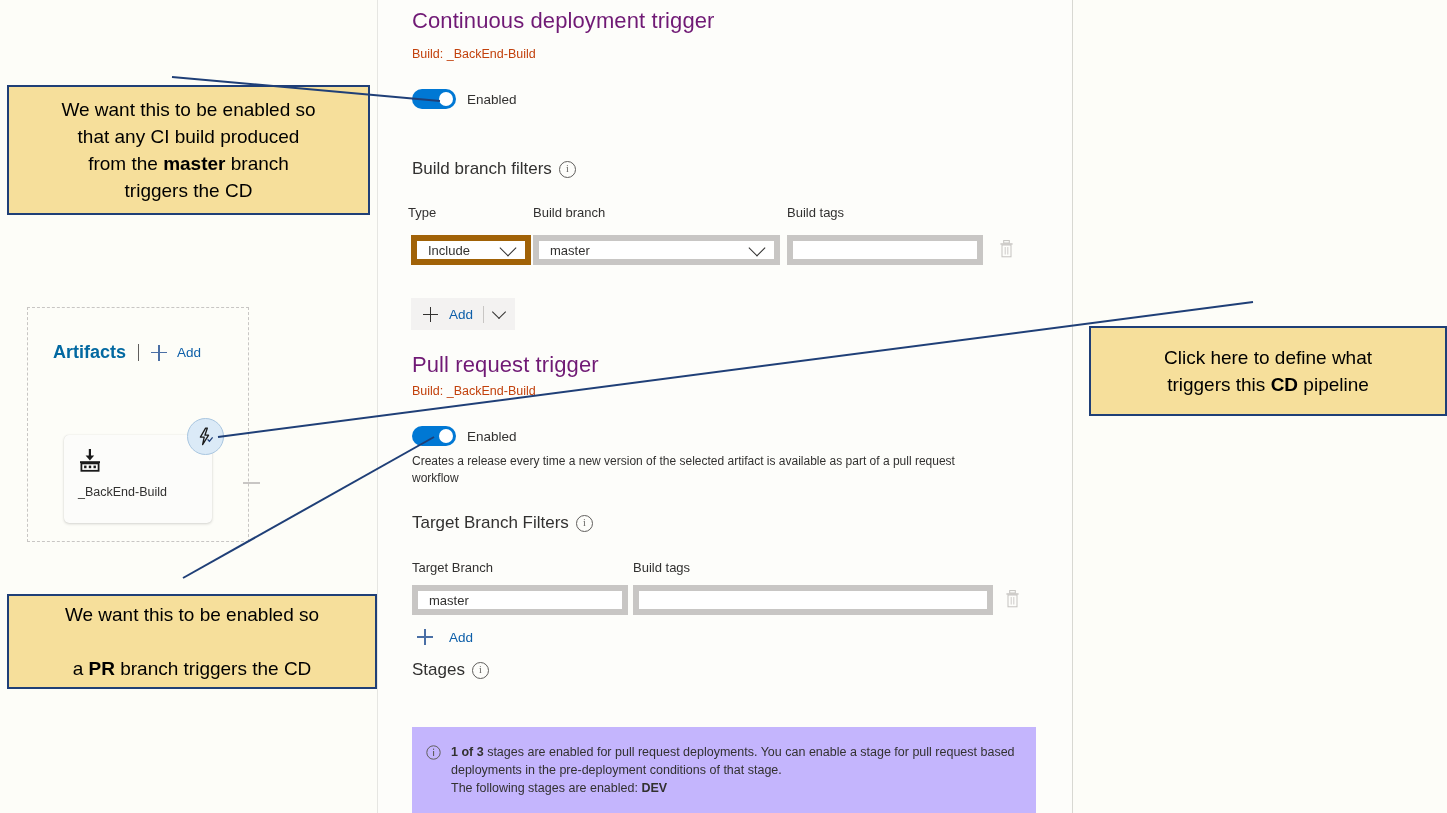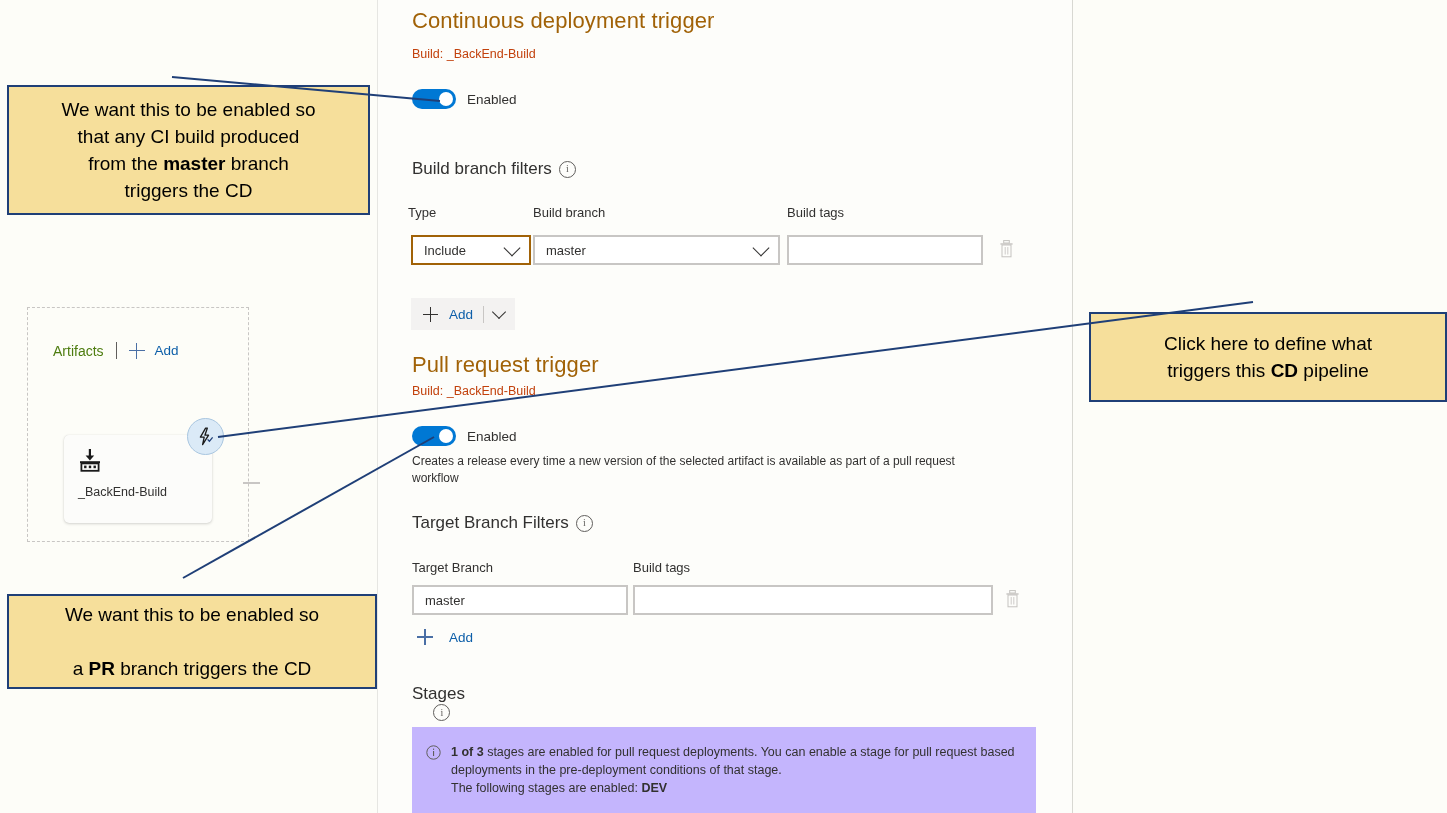--- a/index.html
+++ b/index.html
@@ -8,39 +8,39 @@
     background:#fdfdf8;
     font-family:"Liberation Sans", sans-serif;
     color:#201f1e;
   }
   
   #panel-divider-left{position:absolute;left:377px;top:0;width:1px;height:813px;background:#e6e6e2;}
   #panel-divider-right{position:absolute;left:1072px;top:0;width:1px;height:813px;background:#d8d8d2;}
   #trigger-panel{position:absolute;left:378px;top:0;width:694px;height:813px;background:#fdfdfa;}
 
   
-  .h1{font-size:22px;font-weight:400;color:#a16207;letter-spacing:.1px;}
+  .h1{font-size:22px;font-weight:400;color:#701a75;letter-spacing:.1px;}
   .sub{font-size:12.5px;color:#c2410c;}
   .h2{font-size:17px;font-weight:400;color:#323130;}
   .hint{font-size:12px;color:#323130;line-height:17px;}
 
   
   .toggle{width:44px;height:20px;border-radius:10px;background:#0078d4;position:relative;display:inline-block;vertical-align:middle;cursor:pointer;}
   .toggle .knob{position:absolute;right:3px;top:3px;width:14px;height:14px;border-radius:50%;background:#fff;}
   .toggle-row{display:flex;align-items:center;gap:11px;}
   .toggle-label{font-size:13.5px;color:#323130;}
 
   
   .info-ico{display:inline-flex;align-items:center;justify-content:center;
     width:15px;height:15px;border:1px solid #605e5c;border-radius:50%;
     font-size:10px;line-height:1;color:#605e5c;font-family:"Liberation Serif",serif;
     vertical-align:middle;margin-left:7px;cursor:pointer;}
 
   
-  .ctl{height:30px;border:2px solid #a16207;background:#fff;box-sizing:border-box;
+  .ctl{height:30px;border:6px solid #a16207;background:#fff;box-sizing:border-box;
        display:flex;align-items:center;padding:0 8px 0 11px;font-size:13px;color:#323130;}
   .ctl.sel{justify-content:space-between;cursor:pointer;}
   .chev{width:11px;height:11px;border-right:1.4px solid #323130;border-bottom:1.4px solid #323130;
         transform:rotate(45deg);margin-bottom:4px;margin-right:3px;}
   .colhdr{font-size:13px;color:#323130;}
 
   
   .addbtn{display:inline-flex;align-items:center;height:32px;background:#f3f2f1;cursor:pointer;padding:0 6px 0 12px;}
   .addbtn .plus{position:relative;width:15px;height:15px;margin-right:11px;}
   .addbtn .plus:before,.addbtn .plus:after{content:"";position:absolute;background:#323130;}
@@ -63,38 +63,38 @@
 
   
   .banner{background:#c4b5fd;display:flex;padding:16px 14px 18px 14px;box-sizing:border-box;}
   .banner .bico{flex:0 0 auto;margin-right:10px;margin-top:2px;}
   .banner .btxt{font-size:12.5px;line-height:18px;color:#323130;}
 
   
   #artifacts-panel{position:absolute;left:27px;top:307px;width:222px;height:235px;
       border:1px dashed #c8c6c4;box-sizing:border-box;background:transparent;}
   #artifacts-header{position:absolute;left:53px;top:342px;display:flex;align-items:center;}
-  #artifacts-header .atitle{font-size:14px;font-weight:400;color:#4d7c0f;}
+  #artifacts-header .atitle{font-size:18px;font-weight:700;color:#0369a1;}
   #artifacts-header .vbar{width:1px;height:17px;background:#605e5c;margin:0 12px;}
   #artifact-card{position:absolute;left:64px;top:435px;width:148px;height:88px;background:#fcfcfa;
       border-radius:5px;box-shadow:0 1px 3px rgba(0,0,0,.16),0 0 1px rgba(0,0,0,.12);}
   #artifact-card .aname{position:absolute;left:14px;top:50px;font-size:12.5px;color:#323130;}
   #artifact-icon{position:absolute;left:14px;top:14px;}
   #trigger-badge{position:absolute;left:187px;top:418px;width:35px;height:35px;border-radius:50%;
       background:#dbeaf7;border:1px solid #a9c6e0;display:flex;align-items:center;justify-content:center;cursor:pointer;}
   #artifact-connector{position:absolute;left:243px;top:482px;width:17px;height:2px;background:#c8c6c4;}
 
   
   .callout{position:absolute;background:#f6df9b;border:2px solid #1f3f77;box-sizing:border-box;
       display:flex;align-items:center;justify-content:center;text-align:center;
       font-size:19px;line-height:27px;color:#000;padding:6px 10px;}
   .callout b{font-weight:700;}
   #callout-cd{left:7px;top:85px;width:363px;height:130px;}
   #callout-pr{left:7px;top:594px;width:370px;height:95px;}
-  #callout-click{left:1089px;top:312px;width:358px;height:90px;}
+  #callout-click{left:1089px;top:326px;width:358px;height:90px;}
 
   
   #annotations{position:absolute;left:0;top:0;width:1447px;height:813px;pointer-events:none;}
 </style>
 </head>
 <body>
 
 <div id="panel-divider-left"></div>
 <div id="trigger-panel">
 
@@ -182,21 +182,21 @@
       <rect x="6" y="7.4" width="1.3" height="8" fill="#cfcdcb"></rect>
       <rect x="8.7" y="7.4" width="1.3" height="8" fill="#cfcdcb"></rect>
     </svg>
   </span>
 
   <div class="addlink" style="position:absolute;left:39px;top:629px;">
     <span class="plus"></span>
     <span class="txt">Add</span>
   </div>
 
-  <div style="position:absolute;left:34px;top:684px;display:flex;align-items:center;flex-direction:column;">
+  <div style="position:absolute;left:34px;top:660px;display:flex;align-items:center;">
     <span class="h2">Stages</span>
     <span class="info-ico">i</span>
   </div>
 
   <div class="banner" style="position:absolute;left:34px;top:727px;width:624px;height:86px;">
     <span class="bico">
       <svg width="15" height="15" viewBox="0 0 15 15">
         <circle cx="7.5" cy="7.5" r="6.7" fill="none" stroke="#605e5c" stroke-width="1"></circle>
         <rect x="7" y="6" width="1.1" height="5" fill="#605e5c"></rect>
         <rect x="7" y="3.6" width="1.1" height="1.3" fill="#605e5c"></rect>

